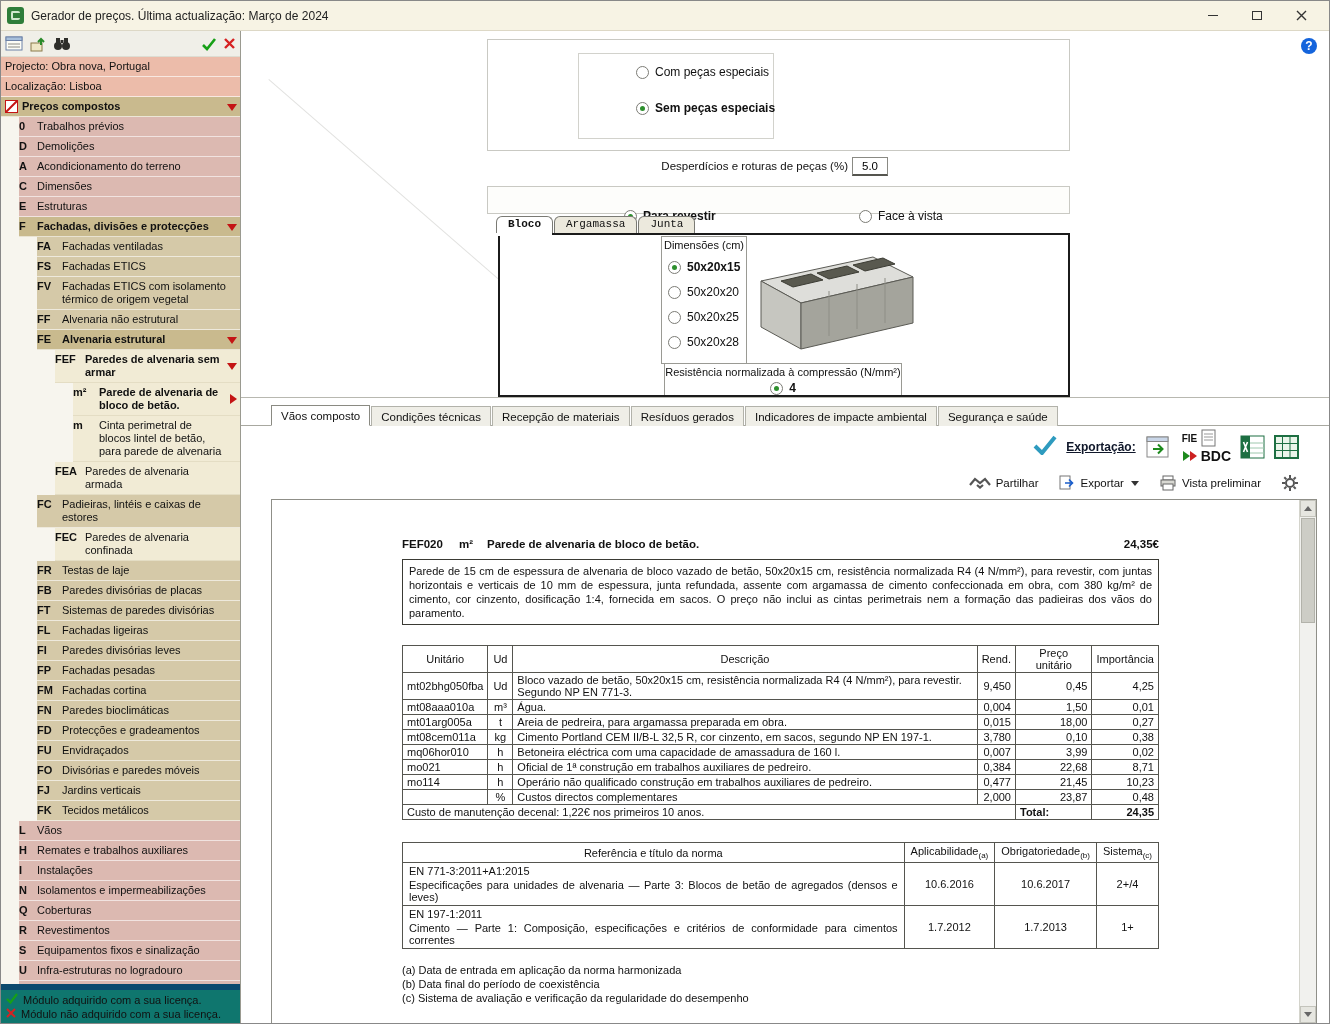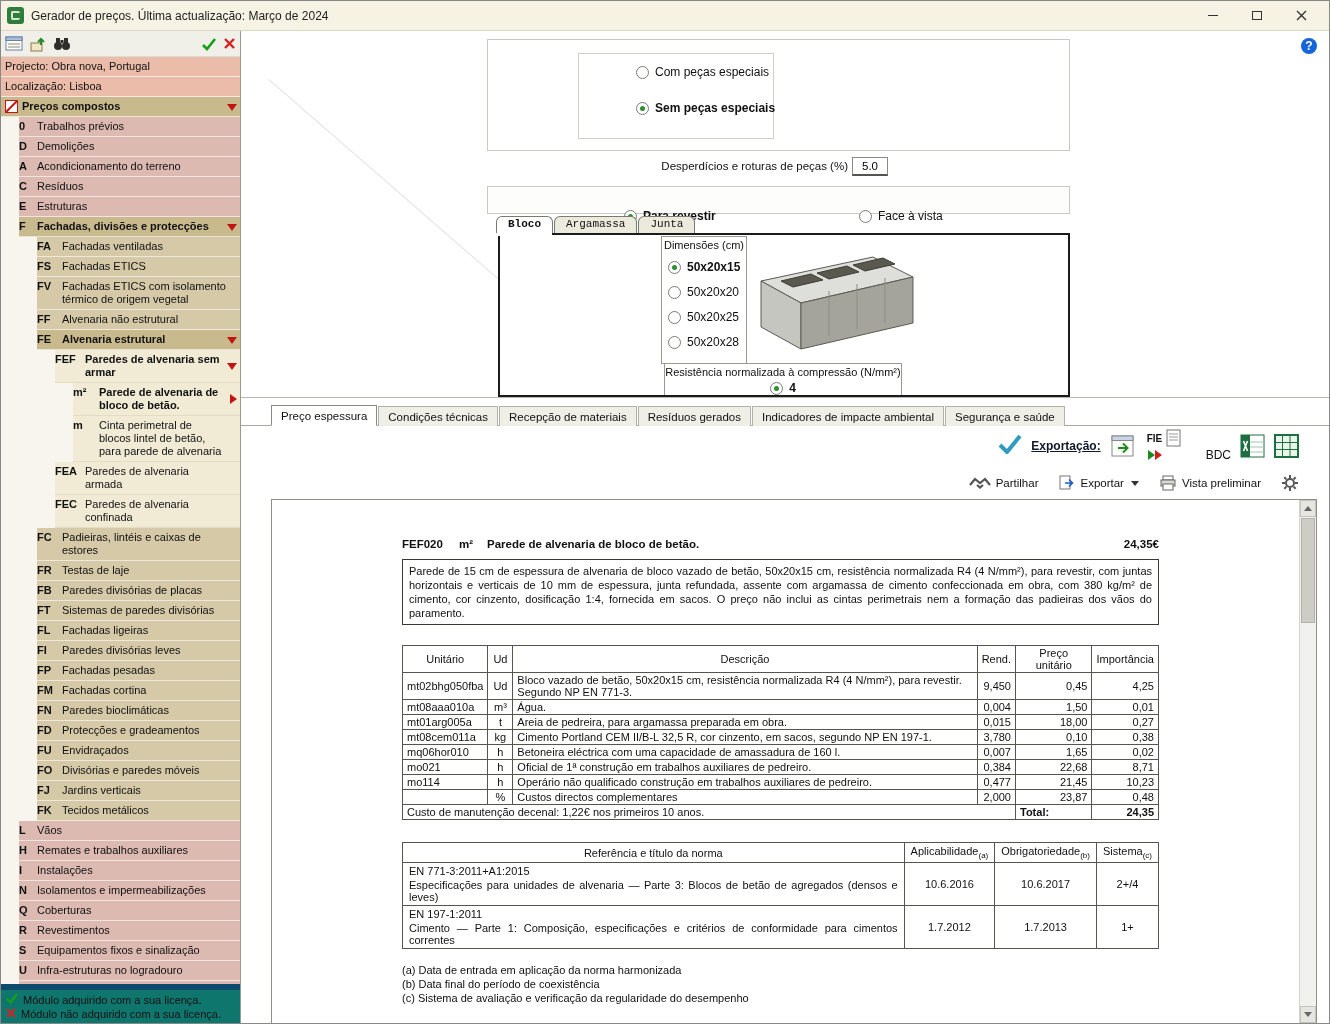--- a/index.html
+++ b/index.html
@@ -82,21 +82,21 @@
 
   .bottom-pane { position:absolute; top:366px; left:0; right:0; bottom:0; background:#fff; border-top:1px solid #b8b8b0; }
   .btabs { position:absolute; left:0; right:0; top:3px; height:25px; display:flex; align-items:flex-end; padding-left:30px; border-bottom:1px solid #a8a8a0; }
   .btab { font-size:11.5px; padding:4px 9px 3px; border:1px solid #b2b2aa; border-bottom:none; background:#efeee7; margin-right:1px; position:relative; margin-bottom:-1px; }
   .btab.active { background:#fff; border-color:#8a8a82; border-bottom:1px solid #fff; z-index:2; }
   .exp-row1 { position:absolute; top:31px; right:30px; display:flex; align-items:center; gap:9px; }
   .exp-link { color:#0f172a; font-weight:bold; text-decoration:underline; font-size:12px; }
   .icon-btn { display:flex; align-items:center; justify-content:center; }
   .fie-bdc { display:grid; grid-template-columns:auto auto; align-items:center; column-gap:3px; row-gap:1px; }
   .fie-txt { font-size:10px; font-weight:bold; }
-  .bdc-txt { font-size:12px; font-weight:normal;margin-left:40px; }
+  .bdc-txt { font-size:14px; font-weight:bold; }
   .exp-row2 { position:absolute; top:76px; right:30px; display:flex; align-items:center; gap:20px; }
   .txt-btn { display:flex; align-items:center; gap:5px; font-size:11.5px; }
   .caret { width:0; height:0; border-left:4px solid transparent; border-right:4px solid transparent; border-top:5px solid #333; margin-left:2px; }
 
   .doc-area { position:absolute; left:30px; top:101px; width:1046px; bottom:0; border:1px solid #8f8f88; border-bottom:none; background:#fff; }
   .doc-content { position:absolute; left:0; top:0; right:17px; bottom:0; overflow:hidden; }
   .doc-inner { padding:38px 0 0 130px; width:887px; }
   .doc-head { display:flex; align-items:baseline; width:757px; font-size:11.5px; font-weight:bold; }
   .d-code { width:57px; }
   .d-unit { width:28px; }
@@ -211,21 +211,21 @@
           <div class="tree-row lvl1 pink">
             <span class="code">D</span>
             <span class="lab">Demolições</span>
           </div>
           <div class="tree-row lvl1 pink">
             <span class="code">A</span>
             <span class="lab">Acondicionamento do terreno</span>
           </div>
           <div class="tree-row lvl1 pink">
             <span class="code">C</span>
-            <span class="lab">Resíduos</span>
+            <span class="lab">Dimensões</span>
           </div>
           <div class="tree-row lvl1 pink">
             <span class="code">E</span>
             <span class="lab">Estruturas</span>
           </div>
           <div class="tree-row lvl1 tan-sel bold">
             <span class="code">F</span>
             <span class="lab">Fachadas, divisões e protecções</span>
             <span class="arrow down"></span>
           </div>
@@ -261,27 +261,27 @@
             <span class="arrow right"></span>
           </div>
           <div class="tree-row lvl4 cream">
             <span class="code">m</span>
             <span class="lab">Cinta perimetral de blocos lintel de betão, para parede de alvenaria</span>
           </div>
           <div class="tree-row lvl3 cream">
             <span class="code">FEA</span>
             <span class="lab">Paredes de alvenaria armada</span>
           </div>
+          <div class="tree-row lvl2 tan">
+            <span class="code">FC</span>
+            <span class="lab">Padieiras, lintéis e caixas de estores</span>
+          </div>
           <div class="tree-row lvl3 cream">
             <span class="code">FEC</span>
             <span class="lab">Paredes de alvenaria confinada</span>
-          </div>
-          <div class="tree-row lvl2 tan">
-            <span class="code">FC</span>
-            <span class="lab">Padieiras, lintéis e caixas de estores</span>
           </div>
           <div class="tree-row lvl2 tan">
             <span class="code">FR</span>
             <span class="lab">Testas de laje</span>
           </div>
           <div class="tree-row lvl2 tan">
             <span class="code">FB</span>
             <span class="lab">Paredes divisórias de placas</span>
           </div>
           <div class="tree-row lvl2 tan">
@@ -469,21 +469,21 @@
                 <span class="dot"></span>
                 <span class="rlabel">4</span>
               </label>
             </div>
         </div>
       </div>
     </div>
 
     <div class="bottom-pane">
       <div class="btabs" id="detail-tabs">
-          <div class="btab active">Preço espessura</div>
+          <div class="btab active">Vãos composto</div>
           <div class="btab">Condições técnicas</div>
           <div class="btab">Recepção de materiais</div>
           <div class="btab">Resíduos gerados</div>
           <div class="btab">Indicadores de impacte ambiental</div>
           <div class="btab">Segurança e saúde</div>
         </div>
 
       <div class="exp-row1">
         <span><svg width="24" height="20">
               <path d="M2 11 L9 18 L22 2" stroke="#2e9bbf" stroke-width="4" fill="none"></path>
@@ -630,21 +630,21 @@
                     <td class="c-desc">Cimento Portland CEM II/B-L 32,5 R, cor cinzento, em sacos, segundo NP EN 197-1.</td>
                     <td class="c-num">3,780</td>
                     <td class="c-num">0,10</td>
                     <td class="c-num">0,38</td>
                   </tr>
                   <tr>
                     <td class="c-code">mq06hor010</td>
                     <td class="c-ud">h</td>
                     <td class="c-desc">Betoneira eléctrica com uma capacidade de amassadura de 160 l.</td>
                     <td class="c-num">0,007</td>
-                    <td class="c-num">1,65</td>
+                    <td class="c-num">3,99</td>
                     <td class="c-num">0,02</td>
                   </tr>
                   <tr>
                     <td class="c-code">mo021</td>
                     <td class="c-ud">h</td>
                     <td class="c-desc">Oficial de 1ª construção em trabalhos auxiliares de pedreiro.</td>
                     <td class="c-num">0,384</td>
                     <td class="c-num">22,68</td>
                     <td class="c-num">8,71</td>
                   </tr>

